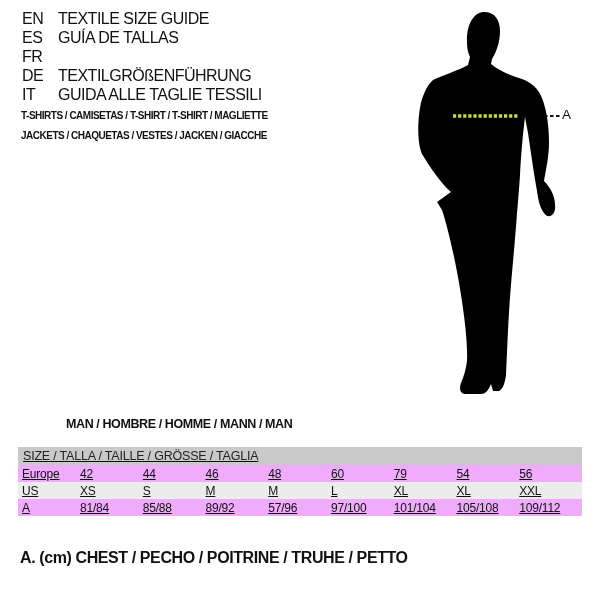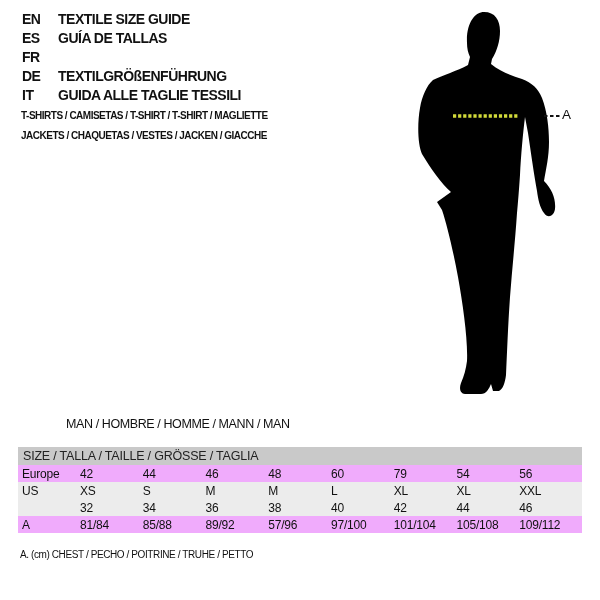--- a/index.html
+++ b/index.html
@@ -3,49 +3,49 @@
 <meta charset="utf-8">
 <style>
   html,body { margin:0; padding:0; background:#fff; }
   .canvas {
     position:relative; width:600px; height:600px; background:#ffffff;
     font-family:"Liberation Sans", sans-serif; color:#111; overflow:hidden;
   }
   
   .lang-list { position:absolute; left:22px; top:9px; }
   .lang-row { display:flex; height:19px; align-items:center;
-              font-size:14px; font-weight:700; letter-spacing:-0.5px; }
+              font-size:16px; font-weight:400; letter-spacing:-0.5px; }
   .lang-code { width:36px; flex:0 0 36px; }
   
   .categories { position:absolute; left:21px; top:110px; }
   .cat-line { height:20px; font-size:10px; font-weight:700; letter-spacing:-0.5px; }
   
   .figure-wrap { position:absolute; left:405px; top:5px; width:190px; height:400px; }
   .figure-wrap svg { position:absolute; left:0; top:0; }
   .measure-label {
     position:absolute; left:157px; top:102px; font-size:13.5px;
     font-weight:400; letter-spacing:-0.3px;
   }
   
   .section-title { position:absolute; left:20px; top:417px;
-                   font-size:12.5px; font-weight:400; letter-spacing:-0.4px;padding-left:46px; }
+                   font-size:12.5px; font-weight:700; letter-spacing:-0.4px;padding-left:46px; }
   
   .size-table-wrap { position:absolute; left:18px; top:447px; width:564px; }
   table.size-table { border-collapse:collapse; table-layout:fixed; width:564px;
-                     font-size:12px; letter-spacing:-0.2px; }
+                     font-size:12px; letter-spacing:-0.2px;text-decoration:underline; }
   table.size-table td { padding:0; height:17px; vertical-align:middle;
                         text-align:left; white-space:nowrap; }
   table.size-table td.lbl { text-align:left; padding-left:4px; }
   tr.hdr td { background:#c9c9c9; text-align:left; padding-left:5px;
               font-size:12.5px; height:18px; color:#222; }
   tr.alt td { background:#ececec; }
   tr.plain td { background:#f0abfc; }
   
   .footnote { position:absolute; left:20px; top:549px;
-              font-size:10px; font-weight:400; letter-spacing:-0.4px; }
+              font-size:16px; font-weight:700; letter-spacing:-0.4px; }
 </style>
 </head>
 <body>
 
 <div class="canvas">
 
   <div class="lang-list">
     <div class="lang-row">
       <span class="lang-code">EN</span>
       <span>TEXTILE SIZE GUIDE</span>
@@ -151,31 +151,20 @@
         <td class="lbl">US</td>
         <td>XS</td>
         <td>S</td>
         <td>M</td>
         <td>M</td>
         <td>L</td>
         <td>XL</td>
         <td>XL</td>
         <td>XXL</td>
       </tr>
-      <tr class="alt">
-        <td class="lbl"></td>
-        <td>32</td>
-        <td>34</td>
-        <td>36</td>
-        <td>38</td>
-        <td>40</td>
-        <td>42</td>
-        <td>44</td>
-        <td>46</td>
-      </tr>
       <tr class="plain">
         <td class="lbl">A</td>
         <td>81/84</td>
         <td>85/88</td>
         <td>89/92</td>
         <td>57/96</td>
         <td>97/100</td>
         <td>101/104</td>
         <td>105/108</td>
         <td>109/112</td>

